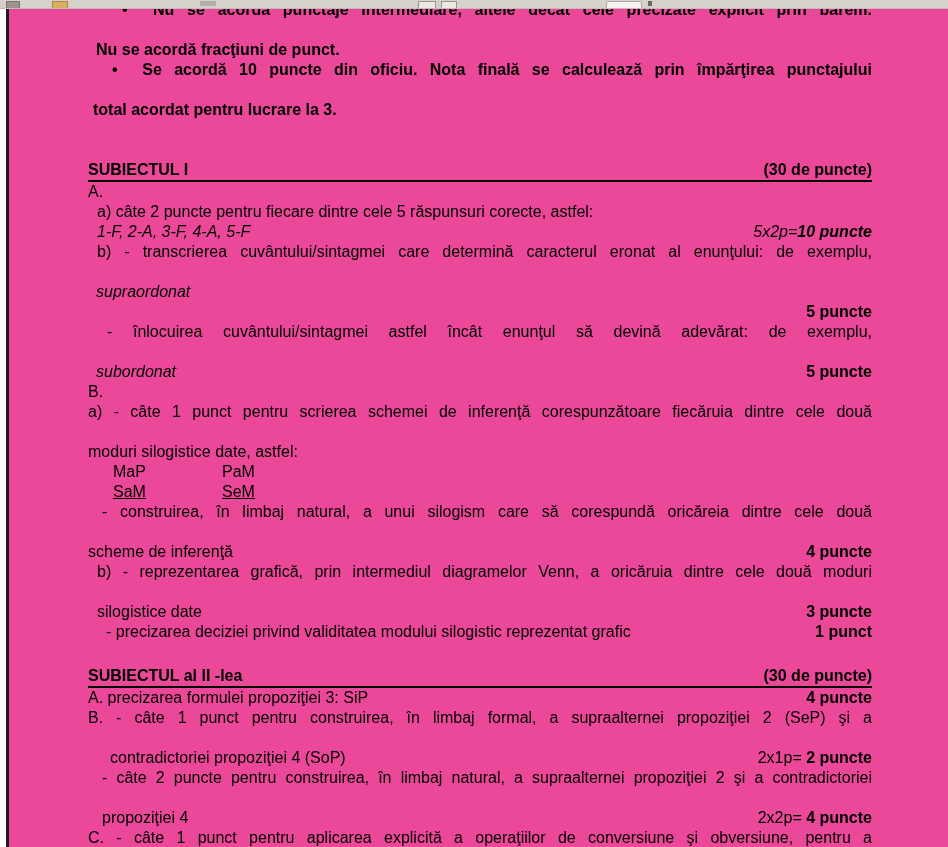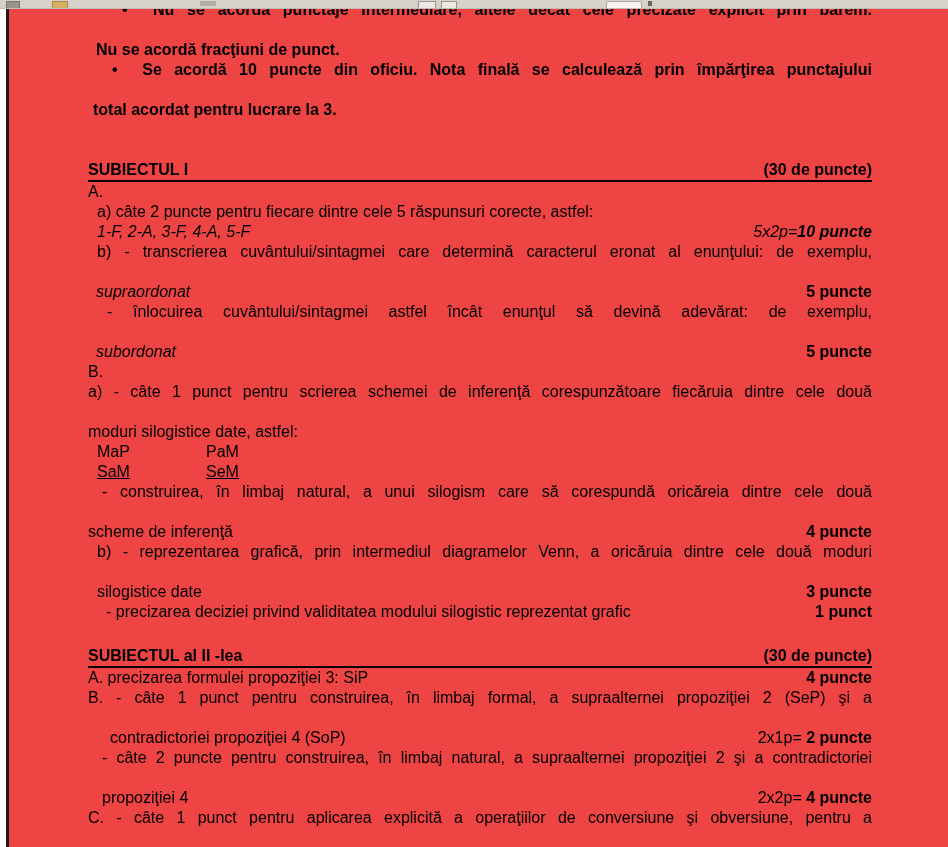--- a/index.html
+++ b/index.html
@@ -20,33 +20,33 @@
   .f3{left:200px;width:16px;height:5px;background:#b3afa7;}
   .f4{left:418px;width:16px;height:7px;background:#ebe9e4;border:1px solid #9a968e;}
   .f5{left:441px;width:14px;height:7px;background:#ebe9e4;border:1px solid #9a968e;}
   .f6{left:606px;width:34px;height:7px;background:#f4f3f0;border:1px solid #aaa69e;border-radius:2px;}
   .f7{left:648px;width:4px;height:5px;background:#6a6660;}
   
   .page-border{position:absolute;left:6px;top:8px;width:3px;height:839px;background:#1c1c1c;z-index:4;}
   
   .page{
     position:absolute;top:8px;left:9px;right:0;bottom:0;
-    background:#ef4444;overflow:hidden;
+    background:#ec4899;overflow:hidden;
     padding:0 76px 0 79px;
   }
   .line{display:flex;line-height:20px;}
   .line:not(.justify) .t{white-space:pre;}
   .line.justify{display:block;text-align:justify;word-spacing:-1px;}
   .line.justify::after{content:"";display:inline-block;width:100%;height:0;}
   .b{font-weight:bold;}
   .i .t{font-style:italic;}
   .heading{font-weight:bold;border-bottom:2px solid #000;}
   .score{margin-left:auto;white-space:pre;}
   .sv{font-weight:bold;}
-  .col0{display:inline-block;width:109px;}
+  .col0{display:inline-block;width:109px;margin-left:16px;}
   .u{text-decoration:underline;}
 </style>
 </head>
 <body>
 
 <div class="toolbar">
   <div class="frag f1"></div>
   <div class="frag f2"></div>
   <div class="frag f3"></div>
   <div class="frag f4"></div>
@@ -75,21 +75,21 @@
         <span class="t">A.</span>
       </div>
       <div class="line" style="padding-left: 9px;">
         <span class="t">a) câte 2 puncte pentru fiecare dintre cele 5 răspunsuri corecte, astfel:</span>
       </div>
       <div class="line" style="padding-left: 9px; font-style: italic;">
         <span class="t">1-F, 2-A, 3-F, 4-A, 5-F</span>
         <span class="score"><span class="sp">5x2p=</span><span class="sv">10 puncte</span></span>
       </div>
       <div class="line justify" style="padding-left: 9px;"><span class="t">b) - transcrierea cuvântului/sintagmei care determină caracterul eronat al enunţului: de exemplu,</span></div>
-      <div class="line i" style="padding-left: 8px;">
+      <div class="line i" style="padding-left: 8px; flex-direction: column;">
         <span class="t">supraordonat</span>
         <span class="score"><span class="sv">5 puncte</span></span>
       </div>
       <div class="line justify" style="padding-left: 19px;"><span class="t">- înlocuirea cuvântului/sintagmei astfel încât enunţul să devină adevărat: de exemplu,</span></div>
       <div class="line i" style="padding-left: 8px;">
         <span class="t">subordonat</span>
         <span class="score"><span class="sv">5 puncte</span></span>
       </div>
       <div class="line">
         <span class="t">B.</span>

